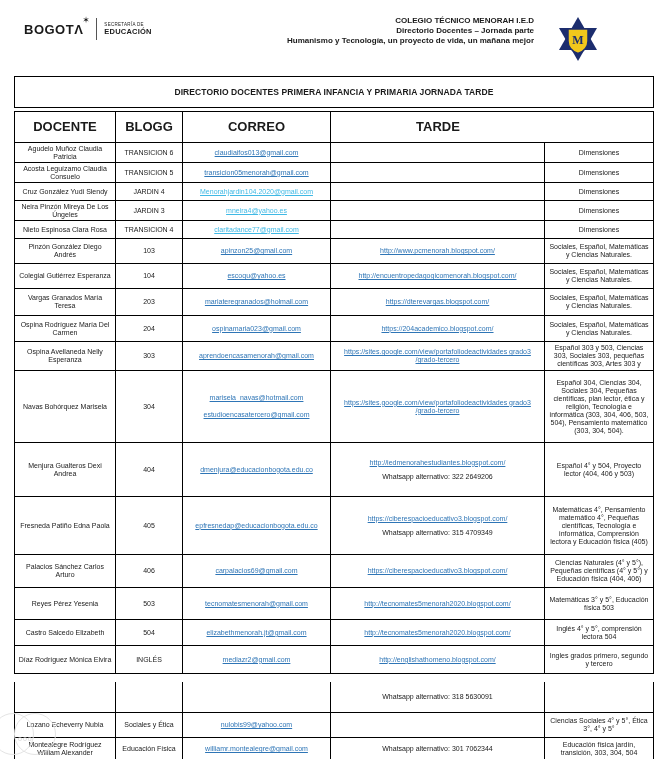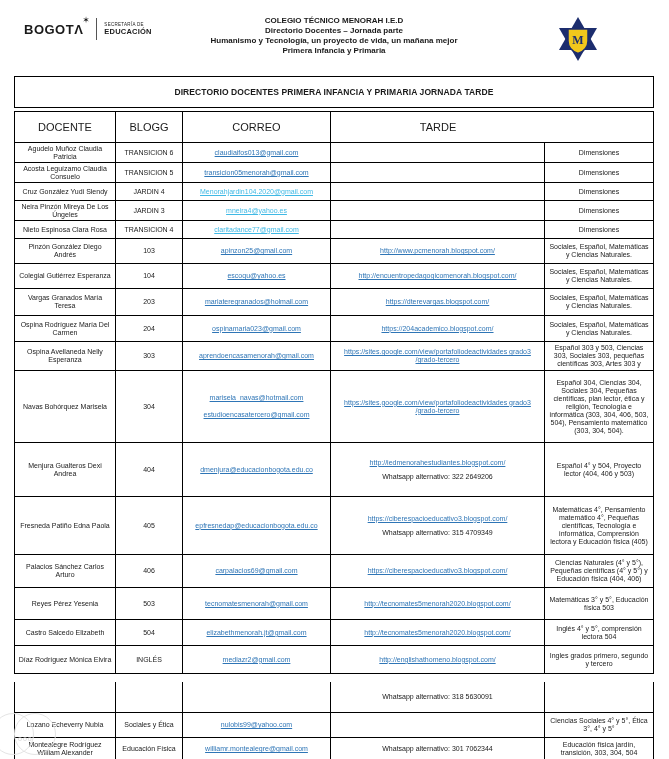--- a/index.html
+++ b/index.html
@@ -6,38 +6,38 @@
     font-family:"Liberation Sans", sans-serif;color:#1a1a1a;position:relative;}
   
   .page-header{position:absolute;top:8px;left:0;width:619px;height:64px;}
   .logo-left{position:absolute;left:24px;top:10px;display:flex;align-items:center;gap:7px;}
   .bogota-brand{font-weight:bold;font-size:13px;letter-spacing:.5px;position:relative;padding-right:6px;}
   .bogota-star{position:absolute;top:-7px;right:-1px;font-size:9px;font-weight:normal;}
   .logo-divider{width:1px;height:22px;background:#555;}
   .sec-block{display:flex;flex-direction:column;justify-content:flex-end;}
   .sec-small{font-size:4.5px;letter-spacing:.3px;}
   .sec-big{font-size:7.5px;font-weight:bold;letter-spacing:.2px;}
-  .school-block{position:absolute;left:134px;width:400px;top:8px;text-align:center;
+  .school-block{position:absolute;left:134px;width:400px;top:8px;text-align:right;
     font-weight:bold;font-size:8px;line-height:10px;}
   .shield{position:absolute;right:18px;top:8px;}
   
   .table-wrap{position:absolute;left:14px;top:76px;width:640px;}
   .title-box{border:1.5px solid #000;box-sizing:border-box;height:32px;display:flex;align-items:center;
     justify-content:center;font-weight:bold;font-size:8.5px;letter-spacing:.1px;}
   .tblock{border:1.5px solid #000;box-sizing:border-box;}
   #block1{margin-top:3px;}
   #block2{margin-top:8px;border-top:none;}
   .trow{display:grid;grid-template-columns:101px 67px 148px 214px 1fr;border-bottom:1px solid #000;
     box-sizing:border-box;}
   .tblock .trow:last-child{border-bottom:none;}
   .cell{border-right:1px solid #000;display:flex;flex-direction:column;align-items:center;
     justify-content:center;text-align:center;padding:1.5px 3px;font-size:7px;line-height:1.15;
     box-sizing:border-box;min-width:0;overflow-wrap:anywhere;}
   .cell:last-child{border-right:none;}
-  .header-row .cell{font-weight:normal;font-size:11px;}
+  .header-row .cell{font-weight:bold;font-size:13px;}
   .lnk{color:var(--link-blue,#2e75b6);text-decoration:underline;cursor:pointer;}
   .lnk.light{color:var(--link-light,#3fb9e5);}
   .note{color:#1a1a1a;}
   .c-correo{row-gap:9px;}
   .c-blogg{row-gap:6px;}
   
   #block1 .trow:nth-child(1){min-height:31px;}
   #block1 .trow:nth-child(2),#block1 .trow:nth-child(3),#block1 .trow:nth-child(4),
   #block1 .trow:nth-child(5),#block1 .trow:nth-child(6){min-height:18px;}
   #block1 .trow:nth-child(7){min-height:25px;}
@@ -74,21 +74,20 @@
     <div class="logo-divider"></div>
     <div class="sec-block">
       <span class="sec-small">SECRETARÍA DE</span>
       <span class="sec-big">EDUCACIÓN</span>
     </div>
   </div>
   <div class="school-block">
     <div>COLEGIO TÉCNICO MENORAH I.E.D</div>
     <div>Directorio Docentes – Jornada parte</div>
     <div>Humanismo y Tecnología, un proyecto de vida, un mañana mejor</div>
-    <div>Primera Infancia y Primaria</div>
   </div>
   <div class="shield">
     <svg width="46" height="48" viewBox="0 0 46 48">
       <polygon points="23,1 42,34 4,34" fill="#1c2d6e"></polygon>
       <polygon points="23,45 4,12 42,12" fill="#1c2d6e"></polygon>
       <path d="M13 13 h20 v12 c0 8 -6 11 -10 12.5 c-4 -1.5 -10 -4.5 -10 -12.5 z" fill="#f2c71c" stroke="#1c2d6e" stroke-width="1.5"></path>
       <text x="23" y="28" text-anchor="middle" font-size="12" font-weight="bold" fill="#1c2d6e" font-family="Liberation Serif, serif">M</text>
     </svg>
   </div>
 </div>

